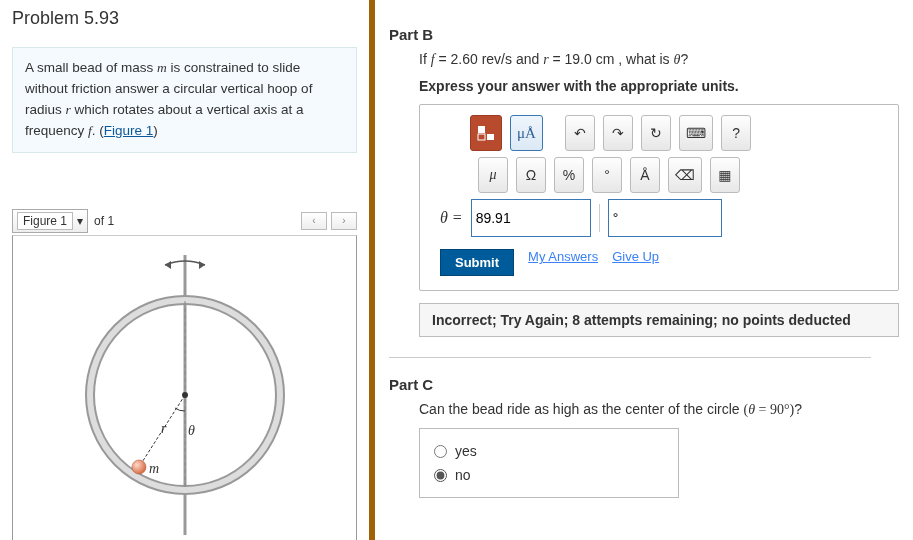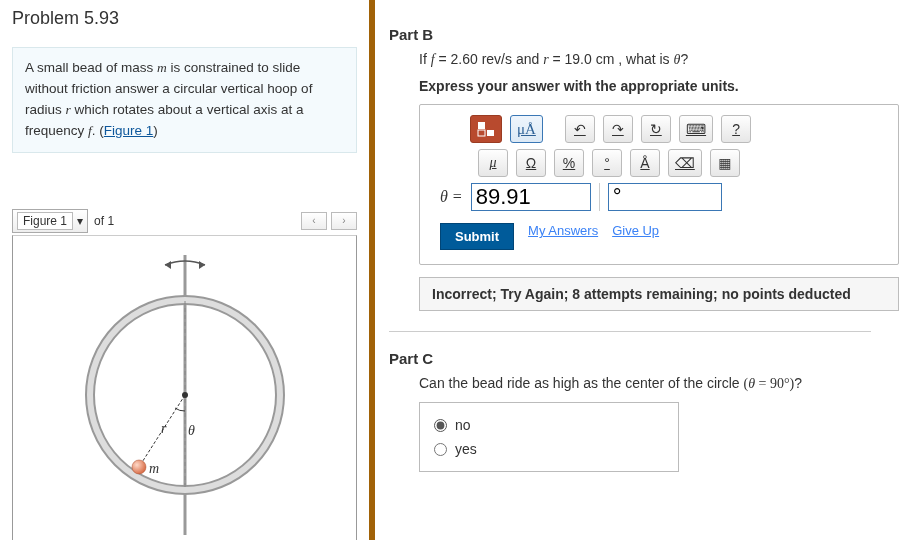--- a/index.html
+++ b/index.html
@@ -64,36 +64,35 @@
   .answer-panel {
     border: 1px solid #bbb;
     background: #fff;
     padding: 10px 14px 14px 14px;
     border-radius: 2px;
     margin-bottom: 12px;
   }
   .toolbar-row { display: flex; align-items: center; gap: 8px; margin-bottom: 6px; padding-left: 44px; flex-wrap: wrap; }
   .toolbar-row.topr { padding-left: 36px; }
   .tb-btn {
-    min-width: 30px; height: 28px; padding: 0 6px;
+    min-width: 30px; height: 36px; padding: 0 6px;
     border: 1px solid #bbb;
     background: linear-gradient(#fefefe, #e7e7e7);
     display: inline-flex; align-items: center; justify-content: center;
     font-size: 14px; color: #333;
     border-radius: 3px;
-    text-decoration: underline;
   }
   .tb-btn.dark { background: #b84a2e; color: #fff; border-color: #9a3b22; }
   .tb-btn.blue-bd { border-color: #3a77b5; background: linear-gradient(#eef5fc, #dce9f5); color: #2b5f95; font-family: "Times New Roman", serif; font-size: 15px; }
   .tb-btn.it-serif { font-family: "Times New Roman", serif; font-style: italic; }
   .answer-row { display: flex; align-items: center; gap: 8px; margin-top: 6px; }
   .theta-eq { font-family: "Times New Roman", serif; font-style: italic; font-size: 16px; color: #333; padding-left: 6px; }
   .ans-input {
     border: 1px solid #3a77b5;
-    height: 28px; font-size: 22px;
+    height: 38px; font-size: 14px;
     padding: 2px 4px; width: 120px;
     font-family: Arial, sans-serif;
   }
   .unit-input { width: 114px; }
   .bar-sep { width: 1px; height: 28px; background: #ccc; }
 
   .submit-row { margin-top: 12px; display: flex; align-items: flex-start; gap: 14px; padding-left: 6px; }
   .submit-btn {
     background: #005b9a;
     color: #fff;
@@ -239,23 +238,23 @@
 
     <hr class="sec-div">
 
     <div class="part-heading">Part C</div>
     <div class="indent">
       <div class="part-q">
         <span>Can the bead ride as high as the center of the circle </span><span style="font-family:'Times New Roman',serif;">(<span class="var">θ</span> = 90°)</span><span>?</span>
       </div>
       <div class="radio-panel">
         <div class="radio-row">
+          <input type="radio" name="pc" style="">
+          <span>yes</span>
+        </div>
+        <div class="radio-row">
           <input type="radio" name="pc" checked="" style="">
           <span>no</span>
         </div>
-        <div class="radio-row">
-          <input type="radio" name="pc" style="">
-          <span>yes</span>
-        </div>
       </div>
     </div>
   </div>
 </div>
 
 </body></html>

